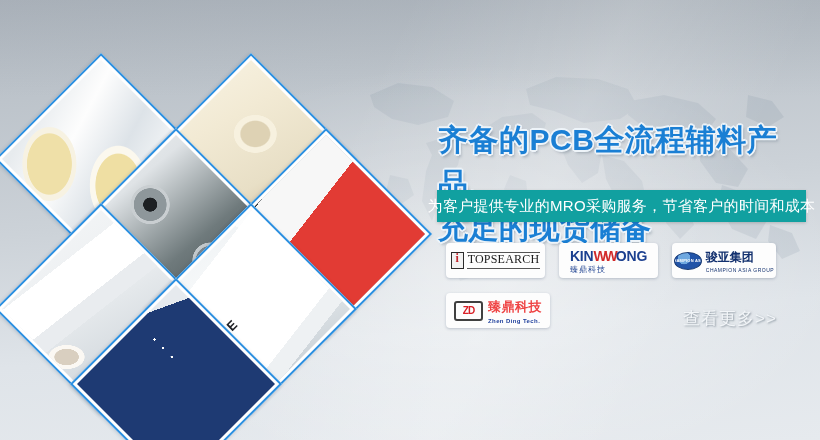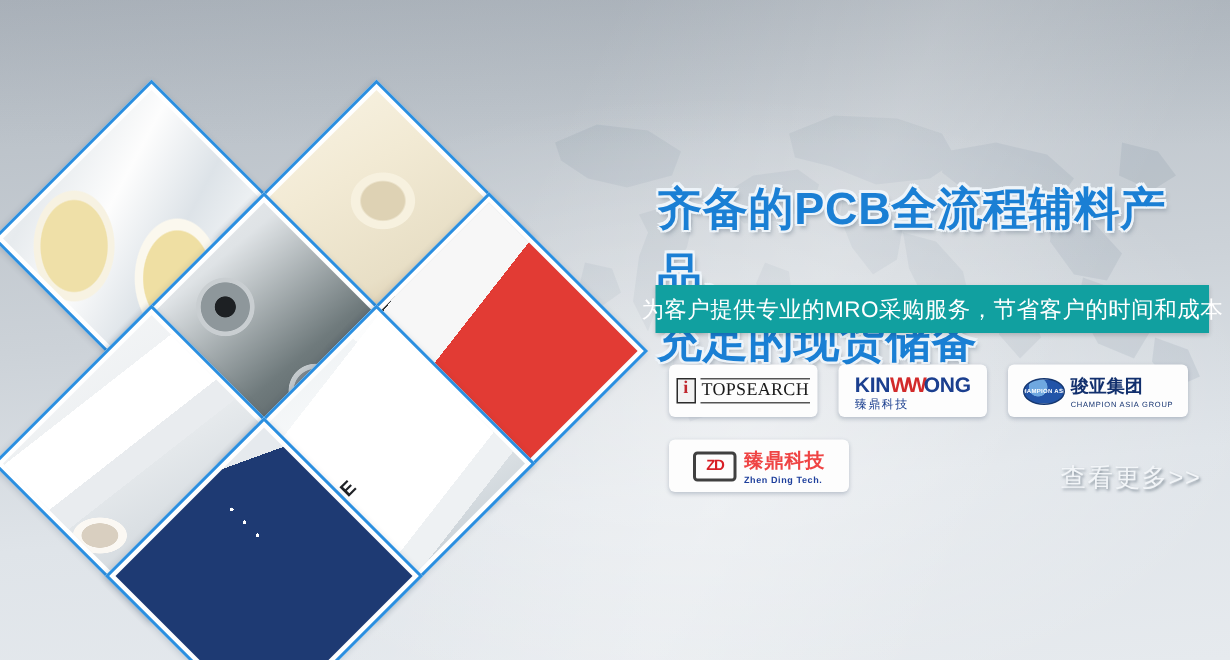--- a/index.html
+++ b/index.html
@@ -130,21 +130,21 @@
   }
 
   .logos{position:absolute;left:9px;top:243px;width:374px;}
   .logo-row{display:flex;gap:14px;margin-bottom:15px;}
   .logo-box{
     width:99px;height:35px;background:#fdfdfd;border-radius:4px;
     display:flex;align-items:center;justify-content:center;
     box-shadow:0 1px 3px rgba(40,60,90,.25);
     overflow:hidden;
   }
-  .logo-box.wide{width:120px;}
+  .logo-box.wide{width:104px;}
 
   
   .lg-topsearch{display:flex;gap:3px;}
   .ts-mark{
     width:13px;height:17px;border:1.5px solid #2b2b2b;background:#f2f2f2;
     position:relative;box-sizing:border-box;
   }
   .ts-mark:after{
     content:"i";position:absolute;left:0;right:0;top:-2px;text-align:center;
     font:700 12px "Liberation Serif",serif;color:#c0272d;
@@ -178,21 +178,21 @@
   }
   .zd-mark span{font:700 10px "Liberation Sans",sans-serif;color:#d81f26;letter-spacing:-1px;}
   .zd-txt{line-height:1;}
   .zd-cn{font:700 13px "Liberation Sans",sans-serif;color:#ef4444;letter-spacing:.5px;}
   .zd-en{font:700 6px "Liberation Sans",sans-serif;color:#1e3f9c;letter-spacing:.4px;margin-top:2px;}
 
   .more{
     position:absolute;left:246px;top:307px;
     font-size:17px;color:#f2f5f8;letter-spacing:1px;
     text-shadow:1px 1px 2px rgba(70,85,100,.55);
-    cursor:pointer;white-space:nowrap;margin-left:24px;
+    cursor:pointer;white-space:nowrap;
   }
 </style>
 </head>
 <body>
 
 <div class="banner">
 
   <div class="worldmap">
     <svg viewBox="0 0 500 290" xmlns="http://www.w3.org/2000/svg">
       <g fill="#7d8e9e">

